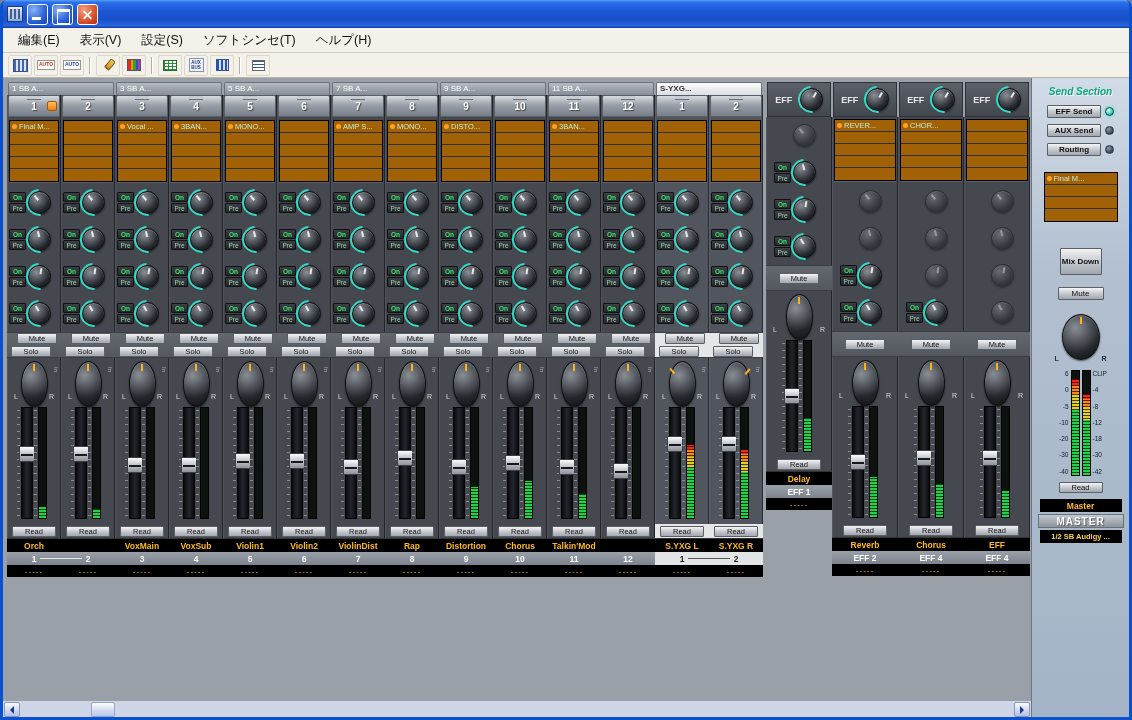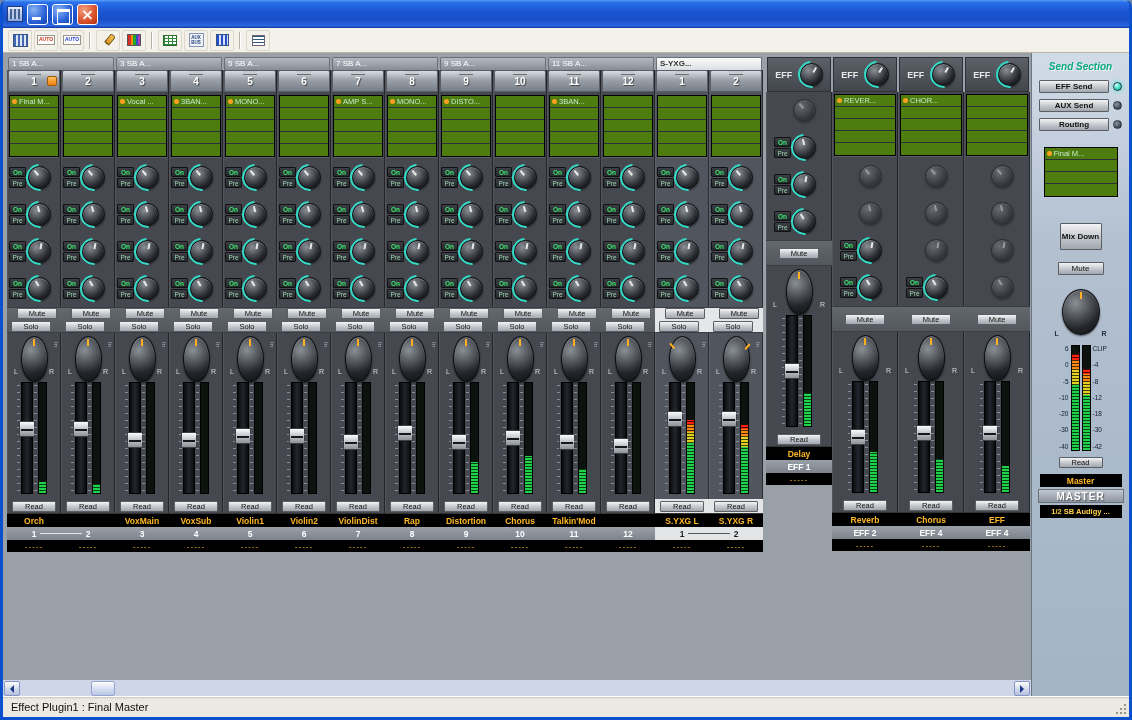--- a/index.html
+++ b/index.html
@@ -56,21 +56,21 @@
 .eff-label{color:#e8e8e8;font-weight:bold;font-size:9px}
 .strip{width:54px;background:#45494f;box-shadow:inset 1px 0 0 rgba(255,255,255,.07),inset -1px 0 0 rgba(0,0,0,.5);display:flex;flex-direction:column}
 .group.eff .strip{width:66px}
 .strip.sel{background:#51565e}
 .chan-head{height:22px;margin:0 1px 1px;background:linear-gradient(180deg,#d8dce2,#9aa0a8 45%,#787e88);border:1px solid #5a5f67;border-radius:2px 2px 0 0;position:relative;display:flex;align-items:center;justify-content:center}
 .chan-head::before{content:"";position:absolute;top:0;left:50%;transform:translateX(-50%);width:14px;height:3px;background:#c8ccd2;border-bottom:1px solid #6a6f77}
 .chan-num{color:#fff;font-weight:bold;font-size:10px;text-shadow:1px 1px 1px #444}
 .marker{position:absolute;right:2px;top:5px;width:10px;height:10px;background:linear-gradient(#ffc060,#f08010);border:1px solid #a05808;border-radius:2px}
 
 
-.insert{margin:2px;background:#4d7c0f;border:1px solid #000;box-shadow:0 1px 0 rgba(255,255,255,.12)}
+.insert{margin:2px;background:#a16207;border:1px solid #000;box-shadow:0 1px 0 rgba(255,255,255,.12)}
 .slot{height:12px;border-bottom:1px solid #2c3038;display:flex;align-items:center;overflow:hidden}
 .slot:last-child{border-bottom:none}
 .bullet{flex:0 0 5px;width:5px;height:5px;border-radius:50%;background:#ffa020;margin:0 2px}
 .slot-name{font-size:7.5px;color:#c6ecd2;white-space:nowrap}
 
 
 .knob{position:relative;border-radius:50%;background:radial-gradient(circle at 35% 30%,#8a8f96,#23262b 65%,#111 100%);border:1px solid #0c0d10;box-shadow:0 1px 2px rgba(0,0,0,.6),inset 0 1px 1px rgba(255,255,255,.25);flex:0 0 auto}
 .knob .tick{position:absolute;inset:0}
 .knob .tick::before{content:"";position:absolute;left:calc(50% - 1px);top:2px;width:2px;height:6px;background:#e8e8e8}
 .knob.arc::after{content:"";position:absolute;inset:-3px;border-radius:50%;border:2px solid transparent;border-top-color:#35d8c5;border-left-color:#35d8c5;transform:rotate(-50deg)}
@@ -124,21 +124,21 @@
 .strip.sel .num-row{background:#e2e4e6;color:#222}
 .num-row.pair-left::after{content:"";position:absolute;left:62%;right:0;top:6px;height:1px;background:#e8e8e8}
 .num-row.pair-right::before{content:"";position:absolute;right:62%;left:0;top:6px;height:1px;background:#e8e8e8}
 .strip.sel .num-row.pair-left::after,.strip.sel .num-row.pair-right::before{background:#555}
 .dash-row{height:12px;background:#000;color:#ffb824;font-size:8px;letter-spacing:1px;display:flex;align-items:center;justify-content:center;overflow:hidden}
 
 
 .send-panel{flex:0 0 98px;background:linear-gradient(180deg,#d2dce8,#b2c0d0 30%,#a4b4c6);border-left:1px solid #6a7684;padding:6px 4px;display:flex;flex-direction:column;align-items:center}
 .ss-title{color:#0aa87c;font-weight:bold;font-style:italic;font-size:10px;text-shadow:1px 1px 0 rgba(255,255,255,.7);margin:2px 0 8px}
 .ss-btn-row{display:flex;align-items:center;gap:4px;margin-bottom:6px;width:100%;justify-content:center}
-.btn.ss-btn{width:70px;height:13px;font-size:8px;font-weight:bold}
+.btn.ss-btn{width:54px;height:13px;font-size:8px;font-weight:bold}
 .led{width:9px;height:9px;border-radius:50%;background:radial-gradient(circle at 35% 30%,#8a98a8,#3c4854 70%);border:1px solid #2a3440;flex:0 0 9px}
 .led.on{background:radial-gradient(circle at 35% 30%,#d8fff8,#32e0c8 55%,#0a9884);box-shadow:0 0 4px #40e8d0}
 .panel-insert{width:74px;margin:10px auto 0}
 .btn.mixdown{width:42px;height:27px;font-size:8px;font-weight:bold;line-height:1.2;margin-top:26px}
 .btn.panel-mute{width:46px;height:13px;font-size:8px;margin-top:12px}
 .master-knob-wrap{margin-top:14px;position:relative;width:58px;height:48px;display:flex;justify-content:center}
 .master-lr{position:absolute;bottom:0;left:3px;right:3px;display:flex;justify-content:space-between;font-size:7px;color:#223244;font-weight:bold}
 .master-meter{display:flex;gap:2px;margin-top:8px;align-items:stretch;height:106px}
 .master-meter .meter{height:106px}
 .scale{display:flex;flex-direction:column;justify-content:space-between;font-size:6.5px;color:#101c28;width:18px;text-align:right;line-height:1;padding:1px 0}
@@ -163,20 +163,27 @@
 </head>
 <body>
 
 <div class="window">
   <div class="titlebar">
     <div class="app-icon"></div>
     <div class="win-btn min"></div>
     <div class="win-btn max"></div>
     <div class="win-btn close"></div>
   </div>
+  <div class="menubar">
+      <div class="menu-item">編集(E)</div>
+      <div class="menu-item">表示(V)</div>
+      <div class="menu-item">設定(S)</div>
+      <div class="menu-item">ソフトシンセ(T)</div>
+      <div class="menu-item">ヘルプ(H)</div>
+    </div>
   <div class="toolbar">
       <div class="tb-btn">
         <div class="ic mixer"></div>
       </div>
       <div class="tb-btn">
         <div class="ic auto1">AUTO</div>
       </div>
       <div class="tb-btn">
         <div class="ic auto2">AUTO</div>
       </div>
@@ -1726,17 +1733,13 @@
             <div>-30</div>
             <div>-42</div>
           </div>
         </div>
         <div class="btn panel-read">Read</div>
         <div class="label-black">Master</div>
         <div class="label-raised">MASTER</div>
         <div class="label-black small">1/2 SB Audigy ...</div>
       </div>
   </div>
-  <div class="statusbar">
-    <span>Effect Plugin1 : Final Master</span>
-    <div class="resize-grip"></div>
-  </div>
 </div>
 
 </body></html>

